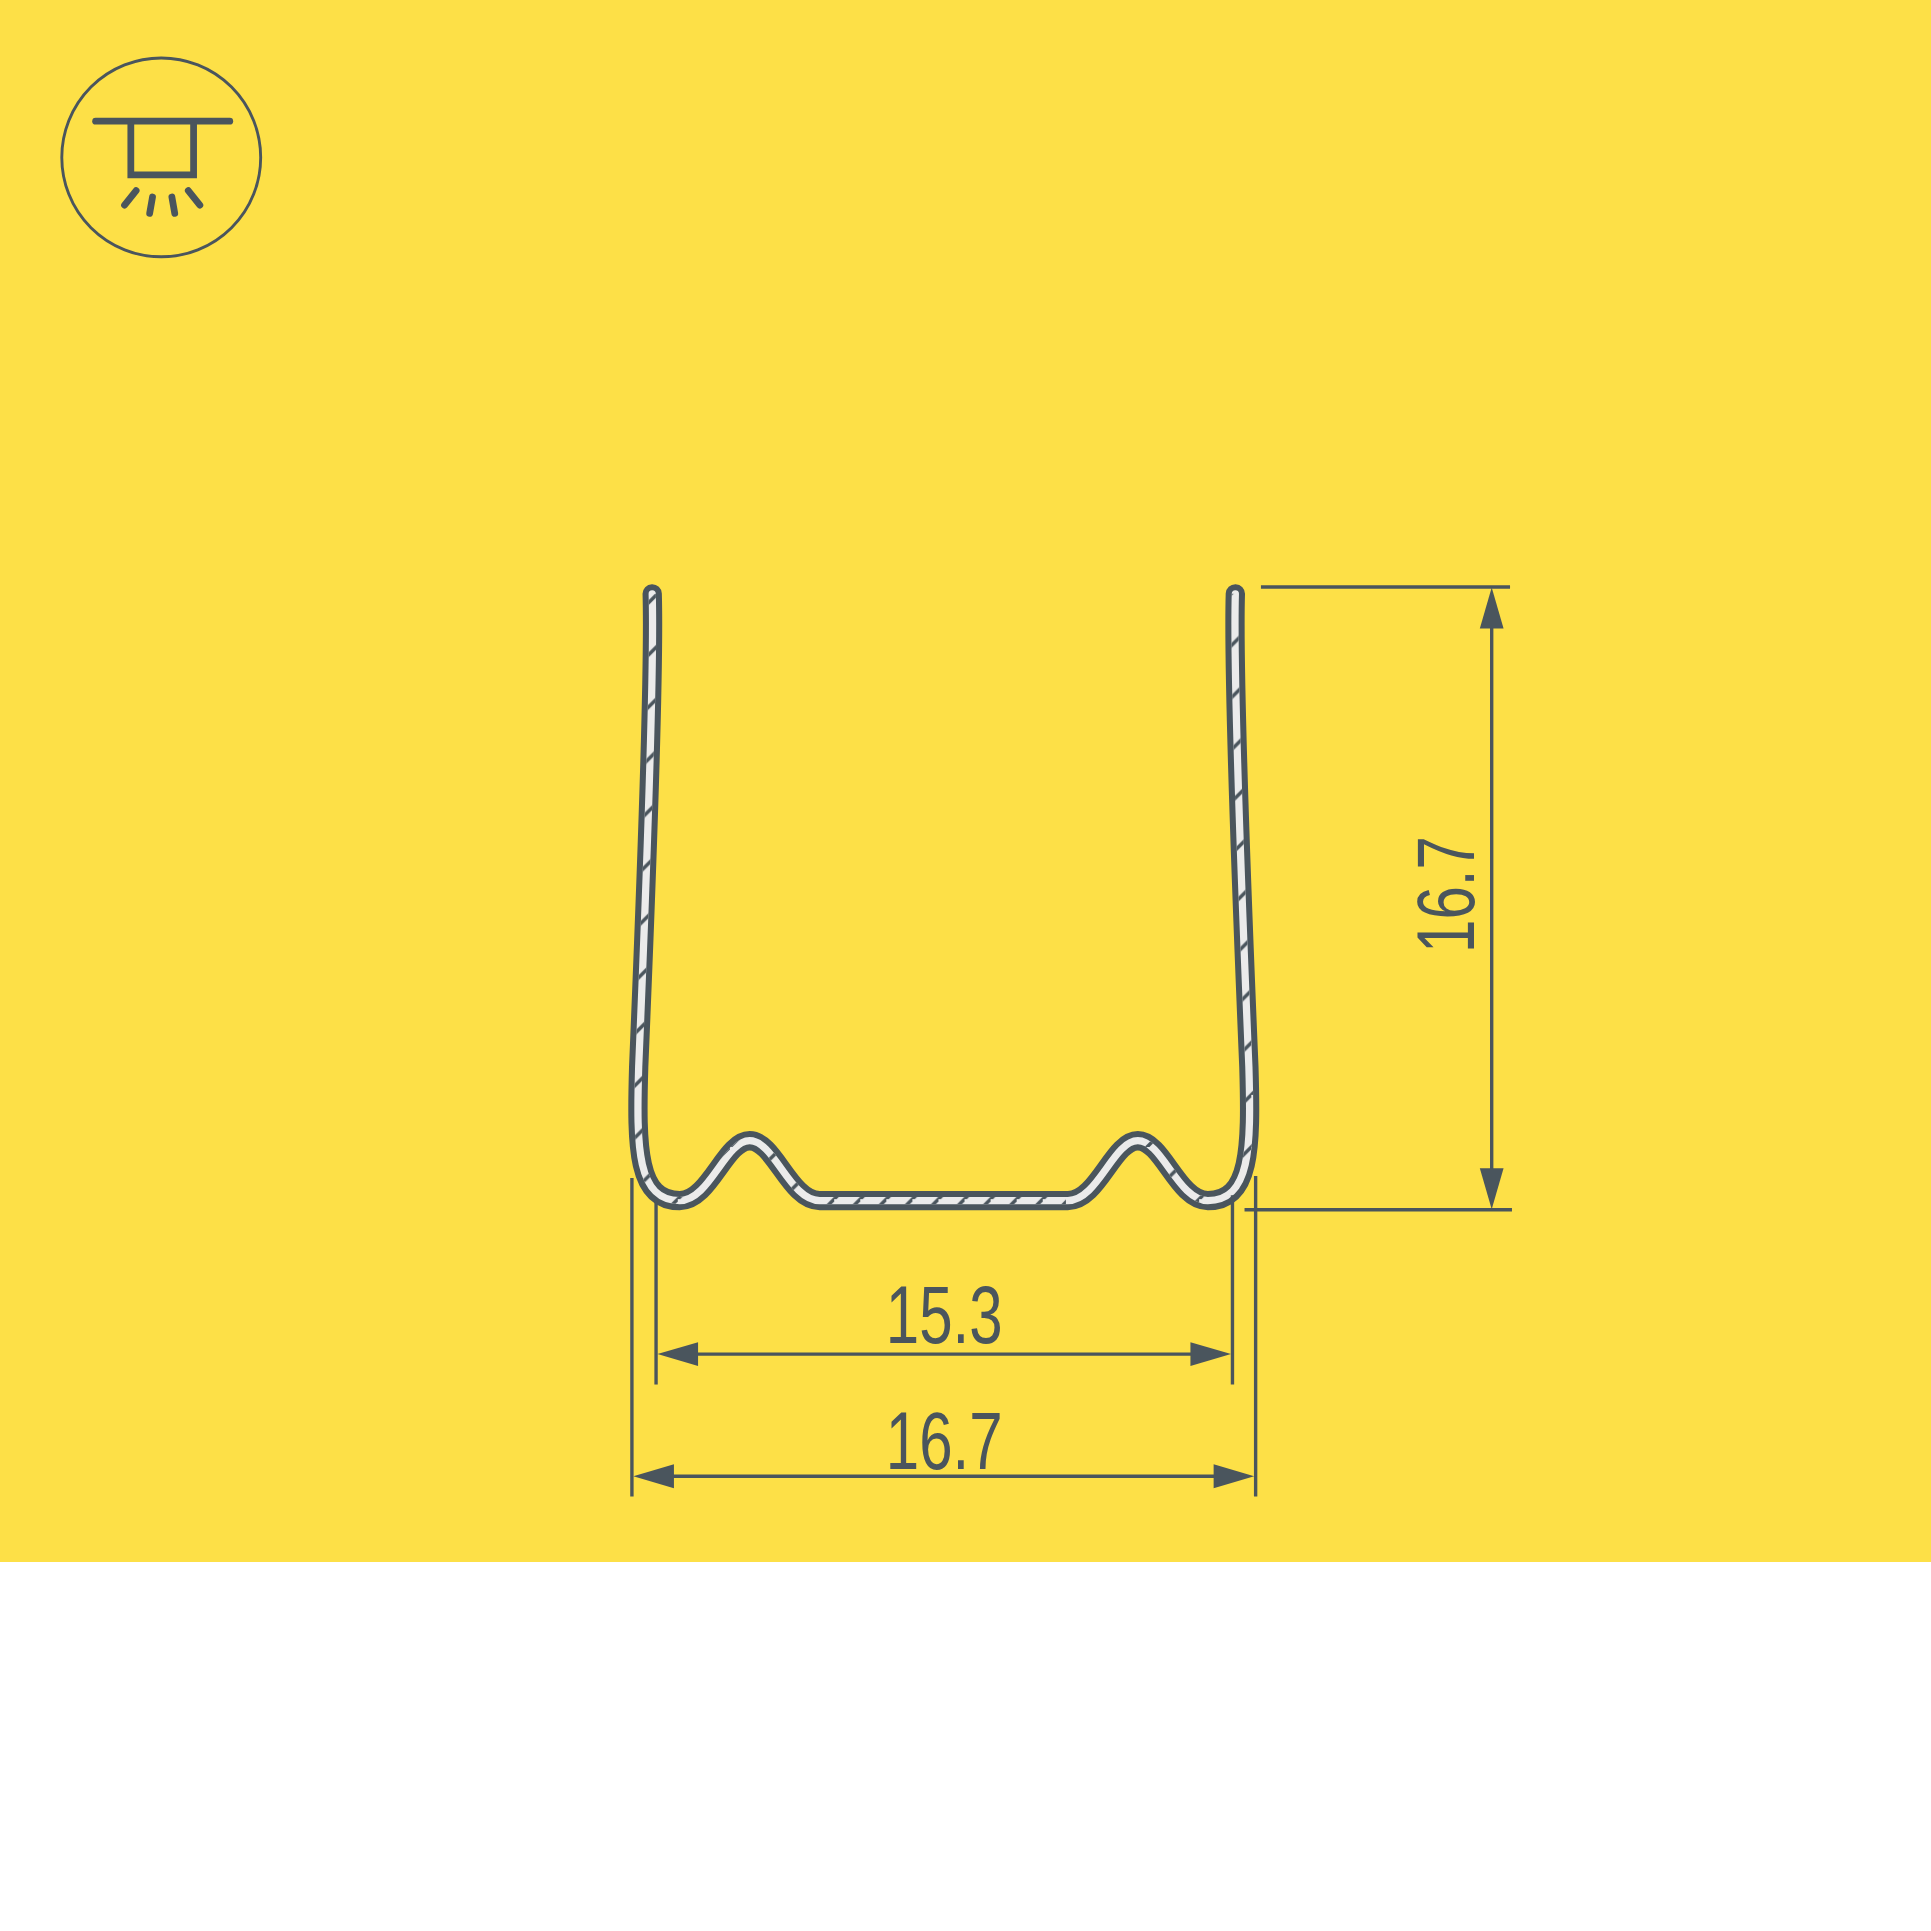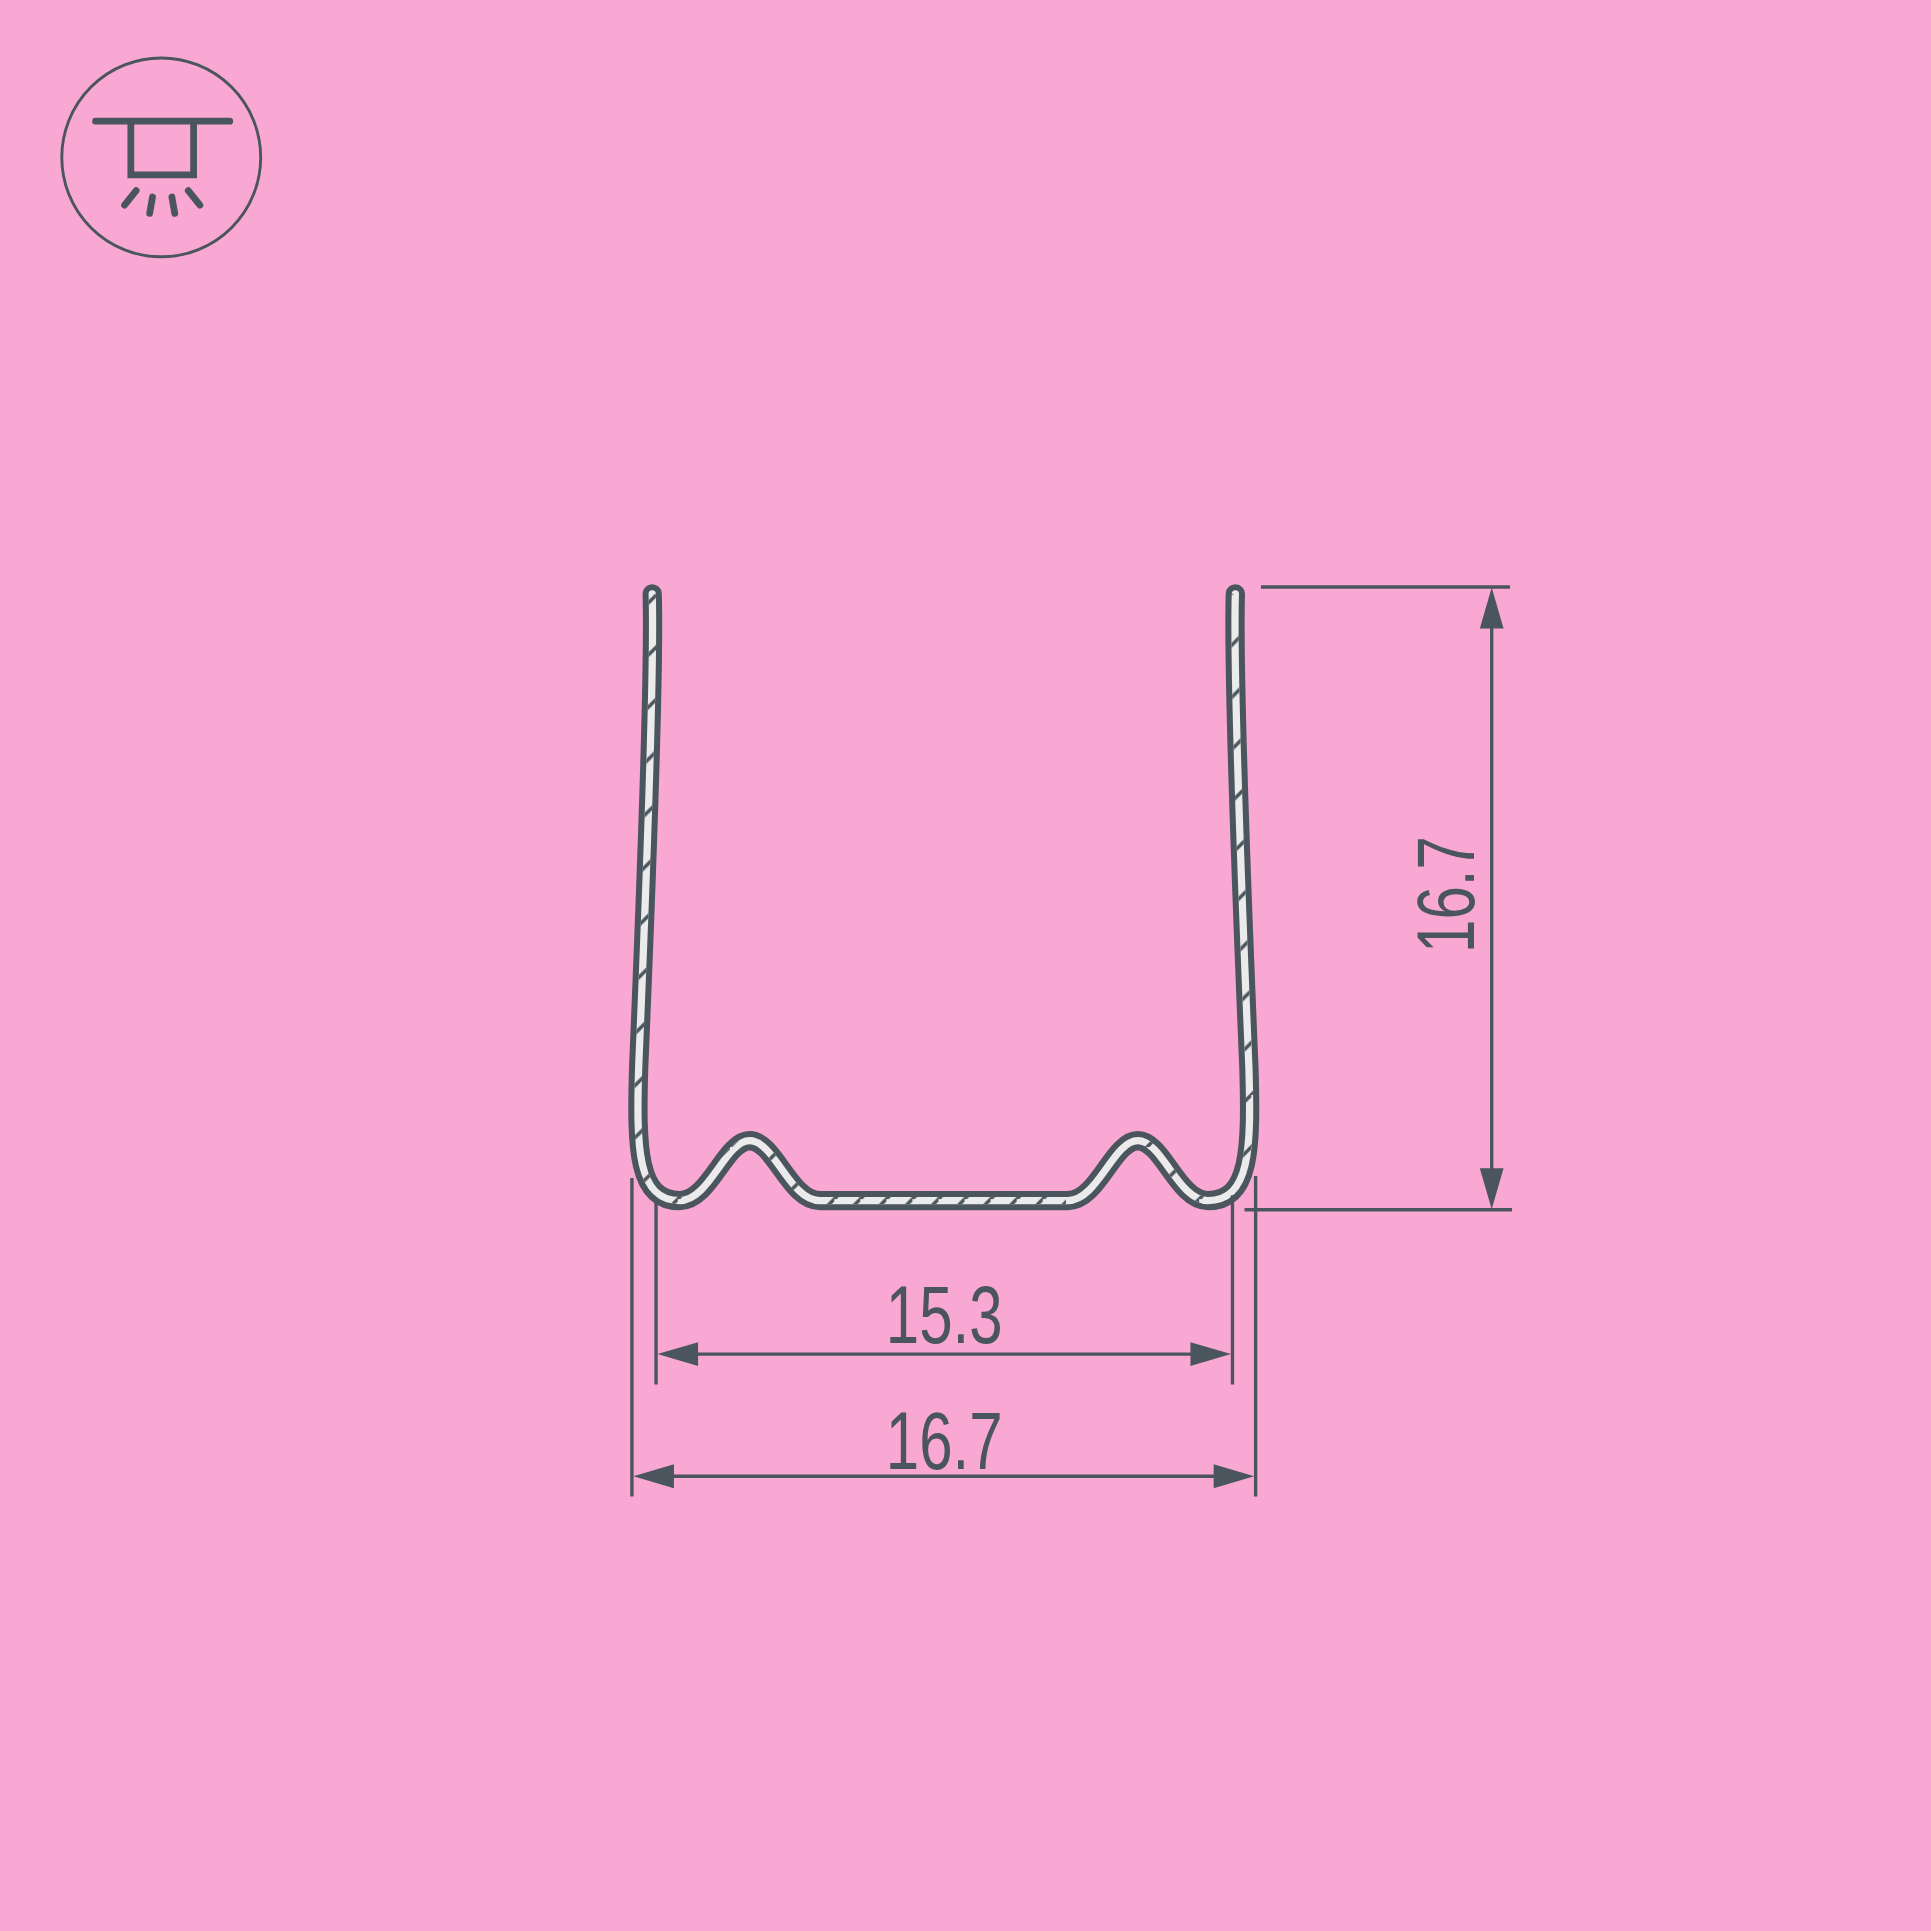--- a/index.html
+++ b/index.html
@@ -1,16 +1,16 @@
 <!DOCTYPE html>
 <html><head>
 <meta charset="utf-8">
 <style>
   html,body{margin:0;padding:0;background:#ffffff;}
-  .page{width:1931px;height:1931px;position:relative;background:#f9a8d4;overflow:hidden;}
+  .page{width:1931px;height:1562px;position:relative;background:#fde047;overflow:hidden;}
   text{font-family:"Liberation Sans", sans-serif;}
 </style>
 </head>
 <body>
 
 <div class="page">
 <svg width="1931" height="1931" viewBox="0 0 2000 2000" xmlns="http://www.w3.org/2000/svg">
   <defs>
     <pattern id="hatch" width="54" height="54" patternUnits="userSpaceOnUse">
       <path d="M-14 68 L68 -14 M40 68 L122 -14" stroke="#4a555d" stroke-width="3.6" fill="none"></path>

